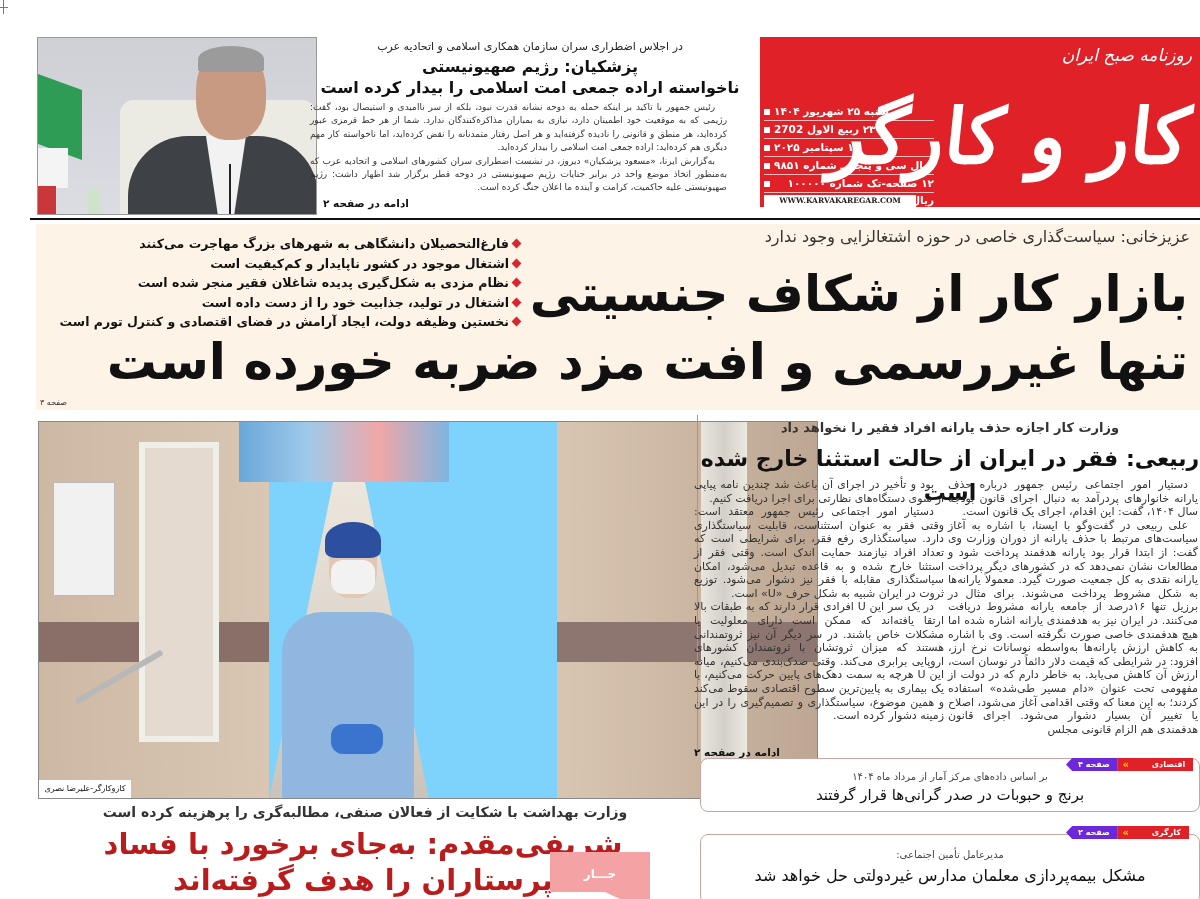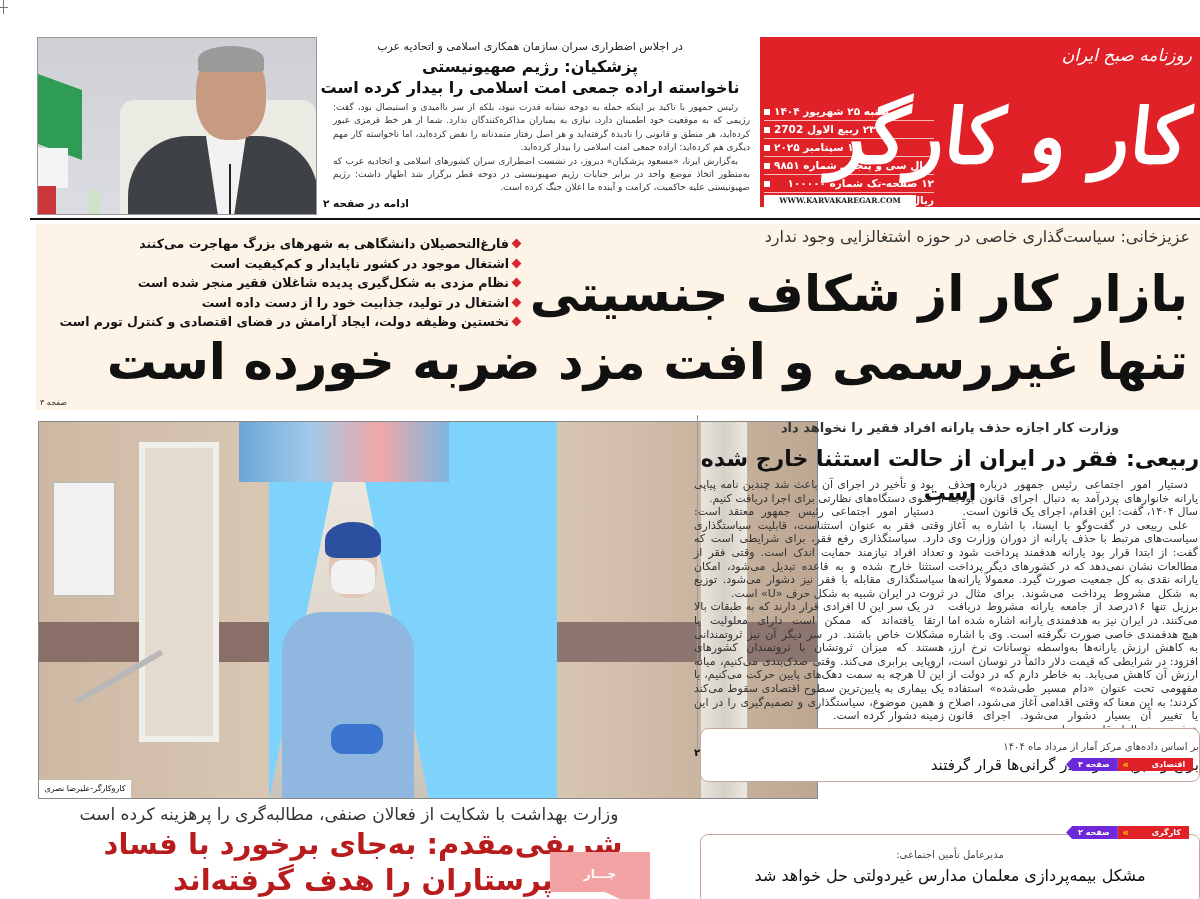--- a/index.html
+++ b/index.html
@@ -31,21 +31,21 @@
   .pez-flag .r { position:absolute; left:0; top:104px; width:18px; height:30px; background:#c9373a; }
   .pez-jacket { position: absolute; left: 90px; top: 98px; width: 190px; height: 80px; background: #3e4246; border-radius: 60px 60px 0 0; }
   .pez-shirt { position: absolute; left: 168px; top: 98px; width: 40px; height: 80px; background: #f2f2f2; clip-path: polygon(0 0,100% 0,70% 100%,30% 100%); }
   .pez-head { position: absolute; left: 158px; top: 10px; width: 70px; height: 92px; background: #c99a82; border-radius: 45% 45% 42% 42%; }
   .pez-hair { position: absolute; left: 160px; top: 8px; width: 66px; height: 26px; background: #9b9b9b; border-radius: 50% 50% 10% 10%; }
   .pez-mic { position: absolute; left: 191px; top: 126px; width: 2px; height: 52px; background: #222; }
   .pez-bottle { position: absolute; left: 50px; top: 152px; width: 12px; height: 26px; background: #cfe3c8; border-radius: 3px; }
 
   .pez-kicker { left: 320px; top: 40px; width: 420px; text-align: center; font-size: 11px; color: #222; }
   .pez-title { left: 320px; top: 56px; width: 420px; text-align: center; font-size: 16px; font-weight: bold; line-height: 21px; color: #111; }
-  .pez-body { left: 333px; top: 101px; width: 417px; font-size: 9px; line-height: 13.4px; color: #333; text-align: justify; }
+  .pez-body { left: 310px; top: 101px; width: 417px; font-size: 9px; line-height: 13.4px; color: #333; text-align: justify; }
   .pez-body p { text-indent: 12px; }
   .pez-cont { left: 323px; top: 197px; font-size: 10.5px; font-weight: bold; color: #111; }
 
   
   .rule-main { left: 30px; top: 218px; width: 1170px; height: 2px; background: #111; }
 
   
   .lead-bg { left: 36px; top: 224px; width: 1164px; height: 186px; background: #fdf4e7; }
   .lead-kicker { right: 10px; top: 227px; font-size: 16px; color: #333; white-space: nowrap; text-align: right; }
   .lead-h1 { right: 12px; top: 262px; font-size: 50px; font-weight: 900; color: #111; white-space: nowrap; line-height: 64px; letter-spacing: -1px; }
@@ -68,21 +68,21 @@
   .n-curtain { position: absolute; right: 70px; top: 0; width: 46px; height: 378px; background: linear-gradient(90deg,#e9e6df,#d4d0c7,#ece9e2); }
   .n-body { position: absolute; left: 243px; top: 190px; width: 132px; height: 188px; background: #8fb7df; border-radius: 40px 40px 0 0; }
   .n-face { position: absolute; left: 290px; top: 108px; width: 48px; height: 68px; background: #e3c7b5; border-radius: 40%; }
   .n-mask { position: absolute; left: 292px; top: 138px; width: 44px; height: 34px; background: #f2f2f2; border-radius: 12px; }
   .n-cap { position: absolute; left: 286px; top: 100px; width: 56px; height: 36px; background: #2c4fa0; border-radius: 50% 50% 20% 20%; }
   .n-gloves { position: absolute; left: 292px; top: 302px; width: 52px; height: 30px; background: #3b74cf; border-radius: 12px; }
   .n-rail { position: absolute; left: 30px; top: 252px; width: 100px; height: 6px; background: #b8b8b8; transform: rotate(-30deg); border-radius: 3px; }
   .n-credit { position: absolute; left: 0; bottom: 0; width: 92px; height: 18px; background: #fff; font-size: 8px; line-height: 18px; text-align: center; color: #111; }
 
   
-  .nurse-kicker { left: 24px; top: 804px; width: 650px; text-align: center; font-size: 17px; font-weight: normal; color: #333; }
+  .nurse-kicker { left: 40px; top: 804px; width: 650px; text-align: center; font-size: 14px; font-weight: bold; color: #333; }
   .nurse-title { left: 38px; top: 826px; width: 650px; text-align: center; font-size: 29px; font-weight: bold; line-height: 36px; color: #b91c1c; }
   .jar-badge { left: 550px; top: 852px; width: 100px; height: 47px; background: #f3a3a3; color: #fff; font-size: 12px; font-weight: bold; text-align: center; line-height: 44px; clip-path: polygon(0 0,100% 0,100% 100%,70% 100%,55% 85%,0 85%); }
 
   
   .vline { left: 697px; top: 415px; width: 1px; height: 340px; background: #999; }
   .rab-kicker { left: 700px; top: 420px; width: 500px; text-align: center; font-size: 13px; color: #333; font-weight: bold; }
   .rab-title { left: 700px; top: 442px; width: 500px; text-align: center; font-size: 22px; font-weight: bold; color: #111; line-height: 34px; }
   .rab-col { top: 478px; width: 250px; font-size: 11px; line-height: 13.6px; color: #333; text-align: justify; }
   .rab-col p { text-indent: 10px; }
   .rab-col-right { left: 948px; }
@@ -90,21 +90,21 @@
   .rab-cont { left: 694px; top: 746px; font-size: 10.5px; font-weight: bold; color: #111; }
 
   
   .tag-bar { height: 13px; display: flex; align-items: stretch; font-size: 8px; font-weight: bold; }
   .tag-bar .red { background: #e02127; color: #fff; padding: 0 8px 0 18px; line-height: 13px; }
   .tag-bar .chev { width: 16px; background: #e02127; color: #ffcc00; font-size: 10px; line-height: 13px; text-align: center; }
   .tag-bar .blk { background: #6d28d9; color: #fff; padding: 0 8px 0 12px; line-height: 13px; clip-path: polygon(12% 0,100% 0,100% 100%,12% 100%,0 50%); }
   .tag-econ { left: 1066px; top: 758px; }
   .tag-labor { left: 1066px; top: 826px; }
   .teaser { left: 700px; width: 500px; border: 1px solid #c9a59e; border-radius: 8px; background: #fff; text-align: center; }
-  .teaser-1 { top: 728px; height: 54px; text-align: right; }
+  .teaser-1 { top: 758px; height: 54px; }
   .teaser-2 { top: 834px; height: 70px; }
   .teaser .kick { font-size: 10px; color: #444; margin-top: 12px; }
   .teaser .ttl { font-size: 15px; color: #111; margin-top: 4px; }
   .teaser-2 .kick { margin-top: 14px; }
   .teaser-2 .ttl { font-size: 16px; margin-top: 6px; text-align: center; }
 </style>
 </head>
 <body>
 
 <div class="abs crop-v"></div>

